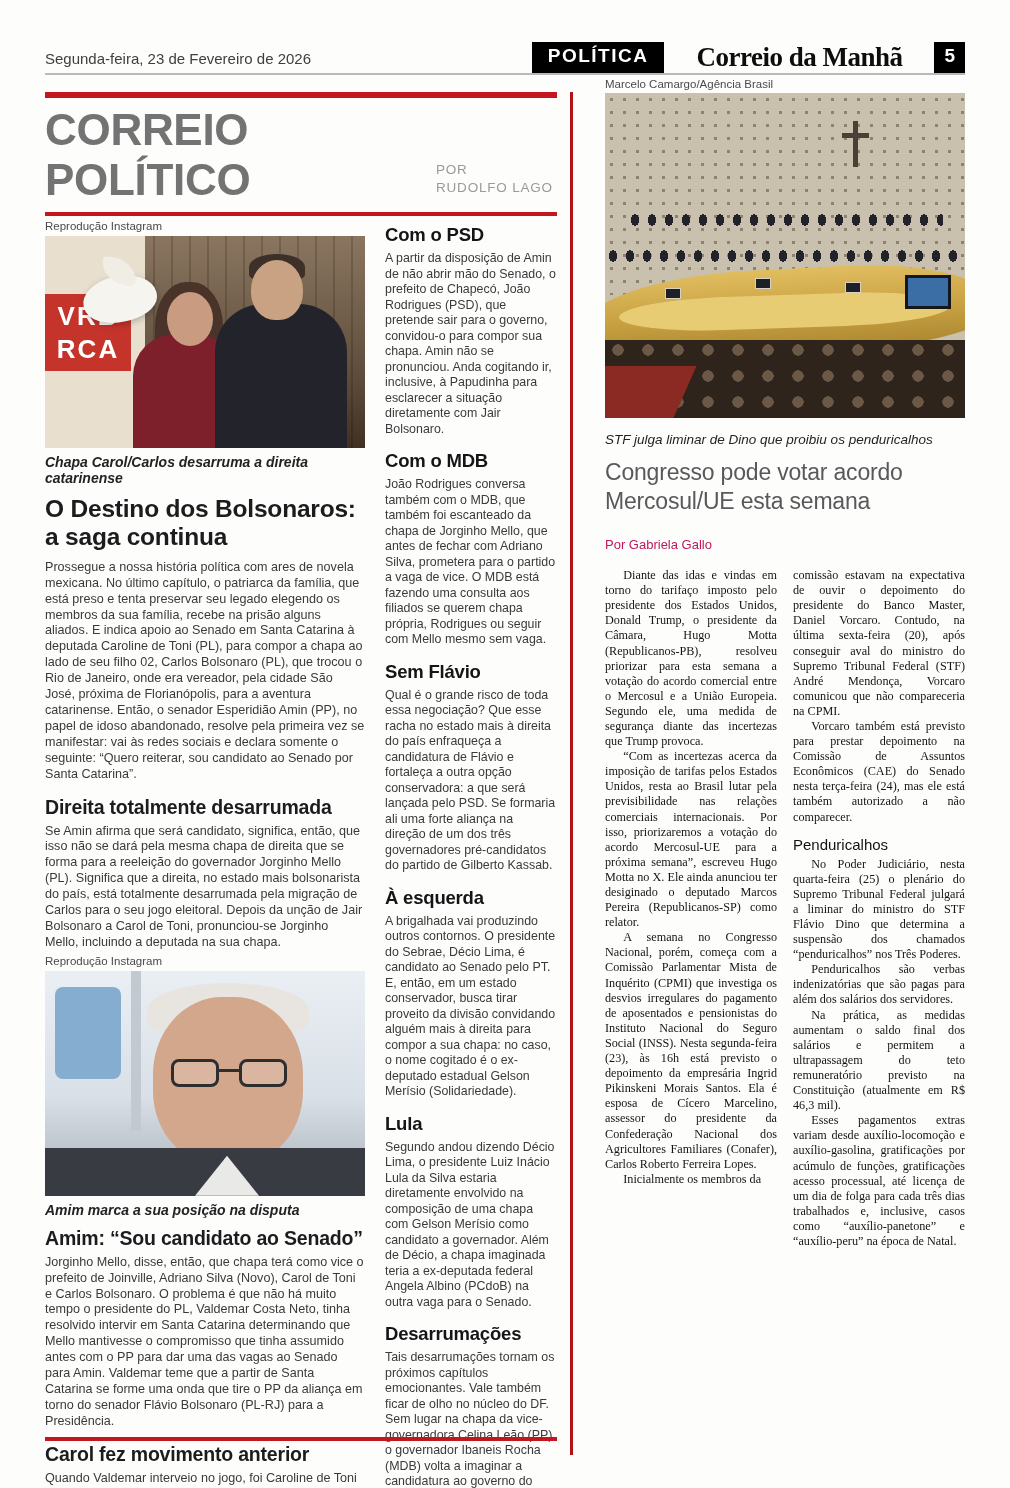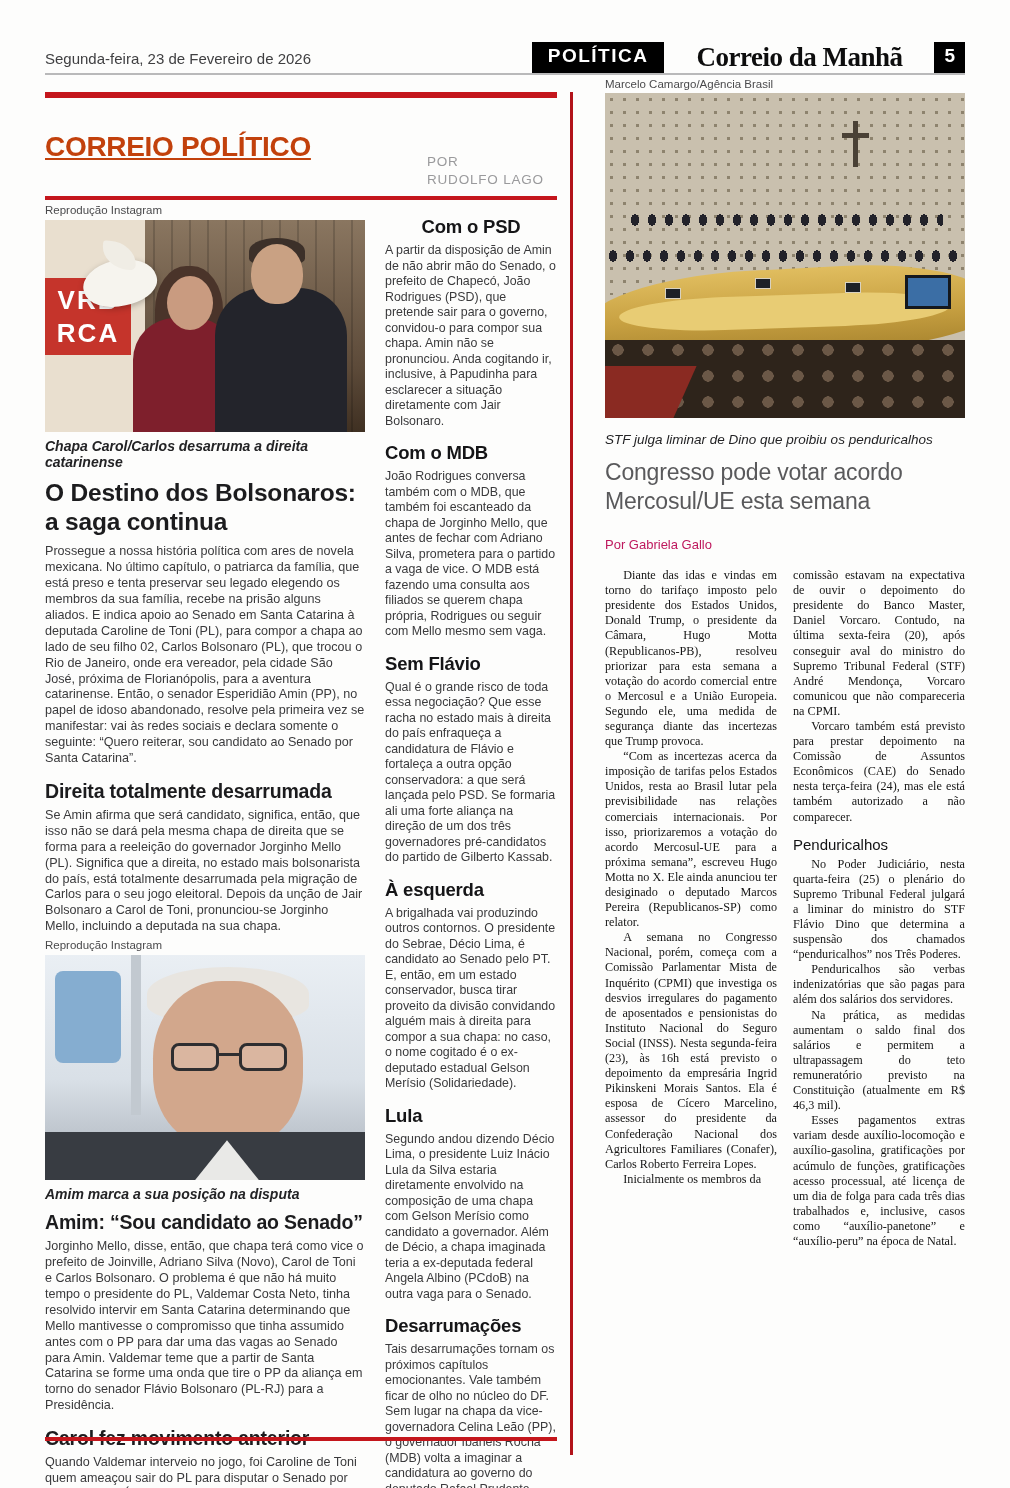--- a/index.html
+++ b/index.html
@@ -14,33 +14,33 @@
   .section-box{background:#000;color:#fff;font-weight:700;font-size:19px;letter-spacing:1.5px;padding:3px 16px 4px;}
   .masthead{font-family:"Liberation Serif",serif;font-weight:700;font-size:27px;color:#0d0d0d;letter-spacing:-0.5px;}
   .page-box{background:#000;color:#fff;font-weight:700;font-size:19px;padding:3px 10px 4px;}
   .header-rule{position:absolute;left:45px;right:45px;top:73px;height:2px;background:#b9b9ba;}
 
   
   .feature{position:absolute;left:45px;top:92px;width:512px;}
   .rule-red-thick{height:6px;background:var(--red);}
   .rule-red-thin{height:4px;background:var(--red);}
   .feature-head{display:flex;justify-content:space-between;align-items:center;padding:7px 2px 7px 0;}
-  .feature-title{font-size:28px;font-weight:800;letter-spacing:-0.3px;color:#c2410c;text-decoration:underline;}
+  .feature-title{font-size:44px;font-weight:800;letter-spacing:-0.3px;color:#737373;}
   .feature-by{font-size:13.5px;color:#9a9a9c;letter-spacing:0.8px;line-height:1.35;width:128px;text-transform:uppercase;margin-top:48px;}
   .feature-cols{display:flex;gap:20px;}
   .colL{width:320px;}
   .colM{width:172px;padding-top:8px;}
   .credit{font-size:11.5px;color:#4a4a4c;text-align:left;margin:4px 0 4px;}
   .caption{font-style:italic;font-weight:600;font-size:14px;color:#232325;margin:6px 0 9px;}
   .h1a{font-size:24.5px;font-weight:700;line-height:1.16;color:#1c1c1e;margin:0 0 8px;letter-spacing:-0.2px;}
   .bodyL{font-size:12.6px;line-height:15.9px;color:var(--body);}
   .subheadL{font-size:19.5px;font-weight:700;color:#1c1c1e;margin:13px 0 5px;letter-spacing:-0.2px;}
   .colM h3{font-size:18.5px;font-weight:700;margin:13px 0 5px;color:#151517;letter-spacing:-0.2px;}
   .colM p{font-size:12.4px;line-height:15.5px;color:var(--body);}
-  .colM .sec:first-child h3{margin-top:8px;text-align:center;}
+  .colM .sec:first-child h3{margin-top:0;}
   .feature-bottom-rule{position:absolute;left:45px;top:1437px;width:512px;height:4px;background:var(--red);}
   .divider-v{position:absolute;left:570px;top:92px;width:3px;height:1363px;background:#b2131a;}
 
   
   .ph{position:relative;overflow:hidden;}
   .photo1{height:212px;background:linear-gradient(180deg,#8a7660 0%,#5c4a39 70%,#3f3022 100%);}
   .photo1 .slats{position:absolute;inset:0;background:repeating-linear-gradient(90deg,rgba(0,0,0,.16) 0 2px,transparent 2px 18px);}
   .photo1 .panel{position:absolute;left:0;top:0;width:100px;height:100%;background:#e9dfcf;}
   .photo1 .sign{position:absolute;left:0;top:58px;width:86px;padding:6px 4px;background:#c5342b;color:#fff;
                 font-weight:800;font-size:26px;line-height:1.25;letter-spacing:2px;text-align:center;}

